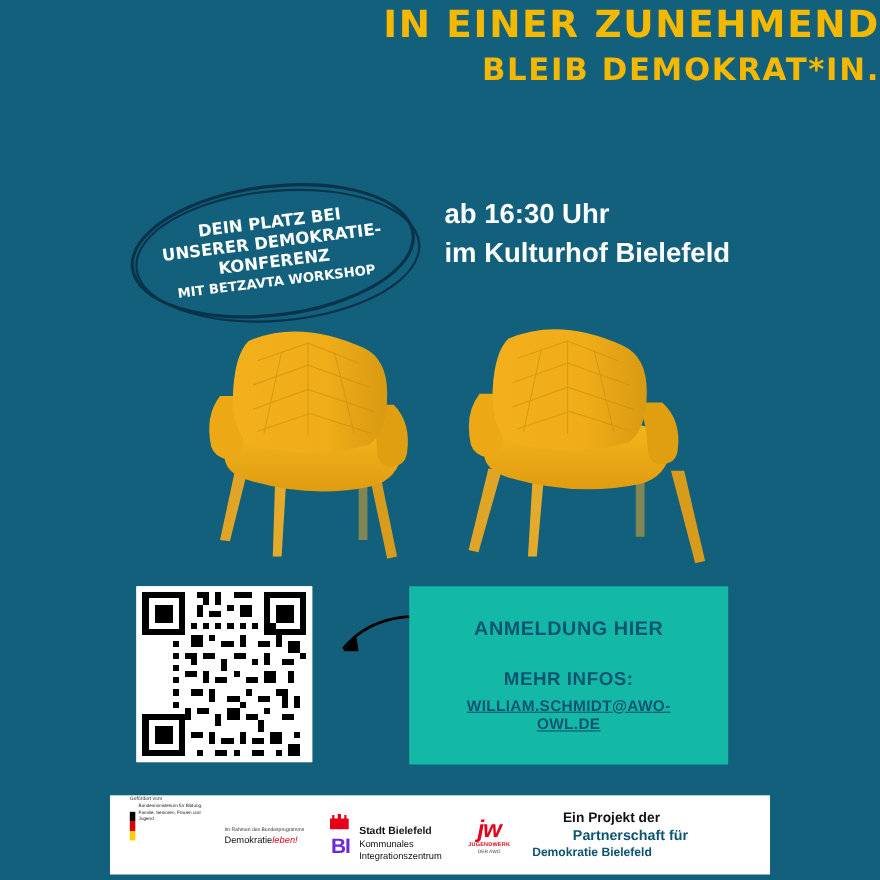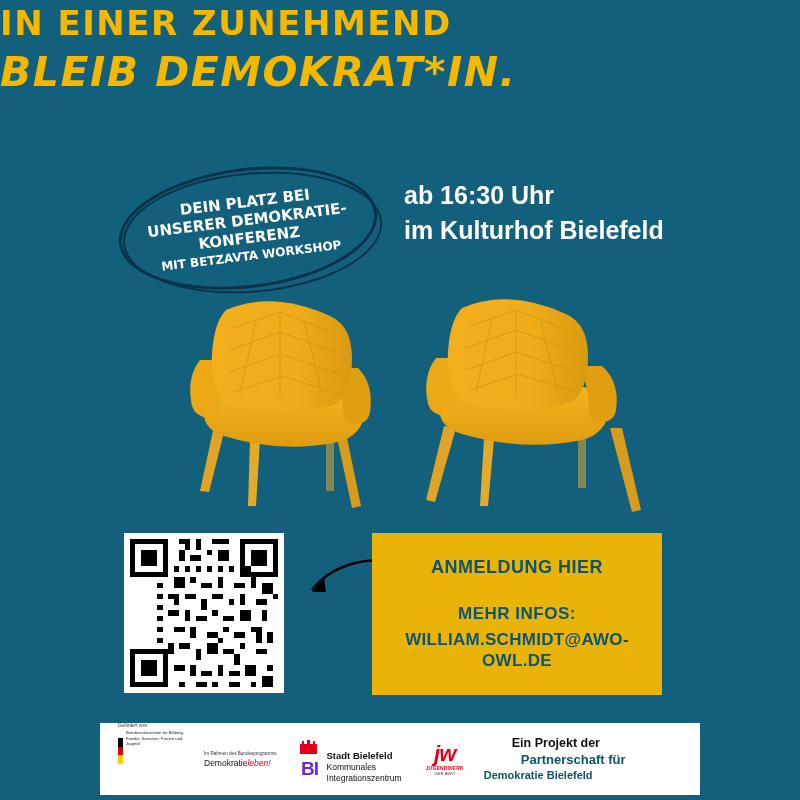--- a/index.html
+++ b/index.html
@@ -15,32 +15,32 @@
     font-family: "Liberation Sans", sans-serif;
     background: #13607c;
   }
 
   
   .headline {
     position: absolute;
     top: 2px;
     left: 0;
     width: 800px;
-    text-align: left;
+    text-align: right;
     color: #f5b800;
     font-weight: bold;
     font-size: 34px;
     letter-spacing: 1.5px;
     line-height: 1.28;
     text-transform: uppercase;
     font-family: "DejaVu Sans", sans-serif;
   }
   .headline .l1 { font-size: 34px; }
   .headline .l2 { font-size: 34px; }
-  .headline .l3 { font-size: 41px; font-style: italic; }
+  .headline .l3 { font-size: 28px; }
 
   
   .badge-wrap {
     position: absolute;
     left: 118px;
     top: 168px;
     width: 260px;
     height: 120px;
     transform: rotate(-7deg);
   }
@@ -115,32 +115,32 @@
     height: 50px;
   }
 
   
   .info-box {
     position: absolute;
     left: 372px;
     top: 533px;
     width: 290px;
     height: 162px;
-    background: #eab308;
+    background: #14b8a6;
     display: flex;
     flex-direction: column;
     align-items: center;
     justify-content: center;
     text-align: center;
     color: #0d5470;
     font-weight: bold;
   }
   .info-box .anmeldung { font-size: 18px; letter-spacing: .5px; }
   .info-box .mehr { font-size: 17px; margin-top: 26px; letter-spacing: .5px;}
-  .info-box .mail { font-size: 17px; margin-top: 5px; line-height: 1.25; letter-spacing: .3px;}
+  .info-box .mail { font-size: 14px; margin-top: 5px; line-height: 1.25; letter-spacing: .3px; text-decoration: underline;}
 
   
   .footer {
     position: absolute;
     left: 100px;
     top: 723px;
     width: 600px;
     height: 72px;
     background: #ffffff;
     display: flex;

